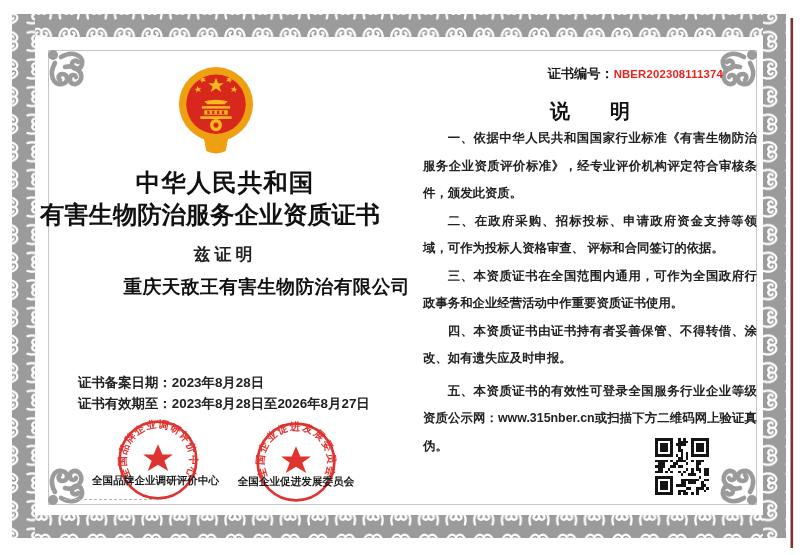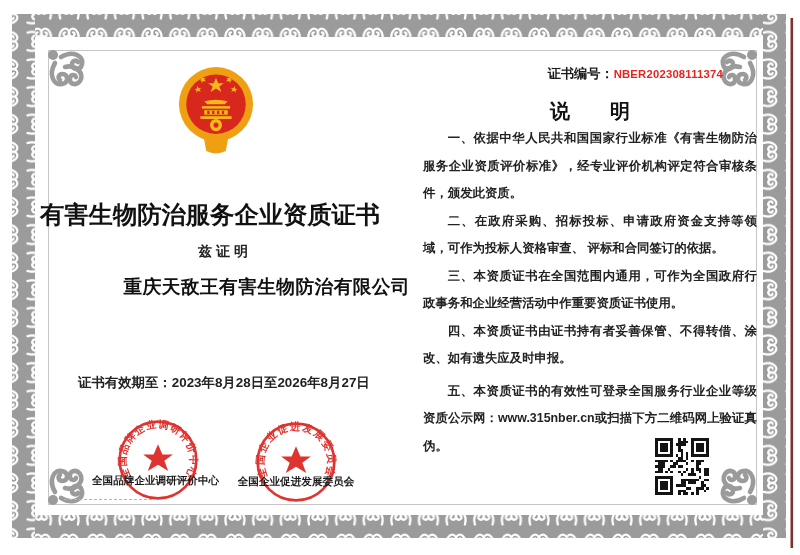--- a/index.html
+++ b/index.html
@@ -11,21 +11,21 @@
   .frame-svg{position:absolute;left:0;top:0;pointer-events:none;}
 
   
   .left-col{position:absolute;left:40px;top:0;width:370px;height:555px;}
   .emblem{position:absolute;left:137px;top:62px;width:78px;height:96px;}
   .country{position:absolute;left:0;top:166px;width:370px;text-align:center;
     font-size:24.5px;font-weight:700;letter-spacing:1px;color:#111;}
   .cert-title{position:absolute;left:0;top:199px;width:370px;text-align:left;
     font-size:24.3px;font-weight:700;color:#111;white-space:nowrap;}
   .attest{position:absolute;left:0;top:243px;width:370px;text-align:center;
-    font-size:14px;font-weight:700;letter-spacing:4px;color:#222;}
+    font-size:17px;font-weight:700;letter-spacing:4px;color:#222;}
   .company{position:absolute;left:0;top:274px;width:370px;text-align:right;
     font-size:18.6px;font-weight:700;letter-spacing:0.5px;color:#111;white-space:nowrap;}
   .grade{position:absolute;left:0;top:309px;width:370px;text-align:center;
     font-family:"Liberation Serif","DejaVu Serif",serif;
     font-size:38px;font-weight:700;letter-spacing:3px;color:#e60f0f;}
   .dates{position:absolute;left:38px;top:373px;font-size:13.4px;font-weight:700;
     line-height:20.5px;color:#222;white-space:nowrap;}
   .seal{position:absolute;opacity:0.93;}
   .seal-label{position:absolute;font-size:10.6px;font-weight:700;color:#1a1a1a;
     text-align:center;white-space:nowrap;}
@@ -112,25 +112,27 @@
       </g>
       <g fill="#d8271d">
         <rect x="31" y="48.8" width="2.4" height="3.4"></rect>
         <rect x="36" y="48.8" width="2.4" height="3.4"></rect>
         <rect x="41" y="48.8" width="2.4" height="3.4"></rect>
         <rect x="46" y="48.8" width="2.4" height="3.4"></rect>
         <circle cx="40" cy="63.5" r="2.6"></circle>
       </g>
     </svg>
 
+    <div class="country">中华人民共和国</div>
     <div class="cert-title">有害生物防治服务企业资质证书</div>
     <div class="attest">兹证明</div>
     <div class="company">重庆天敌王有害生物防治有限公司</div>
 
     <div class="dates">
+      <div>证书备案日期：2023年8月28日</div>
       <div>证书有效期至：2023年8月28日至2026年8月27日</div>
     </div>
 
     <svg class="seal" style="left:72px;top:414px;" width="92" height="92" viewBox="0 0 96 96">
       <defs>
           <path id="arc0" d="M19,64.75 A33.5,33.5 0 1 1 77,64.75"></path>
         </defs>
       <circle cx="48" cy="48" r="40" fill="none" stroke="#dd2420" stroke-width="2.8"></circle>
       <use href="#st" transform="translate(48,47) scale(1.55)" fill="#dd2420"></use>
       <text fill="#dd2420" font-size="10.6" font-weight="700" letter-spacing="1.2" text-anchor="middle">

